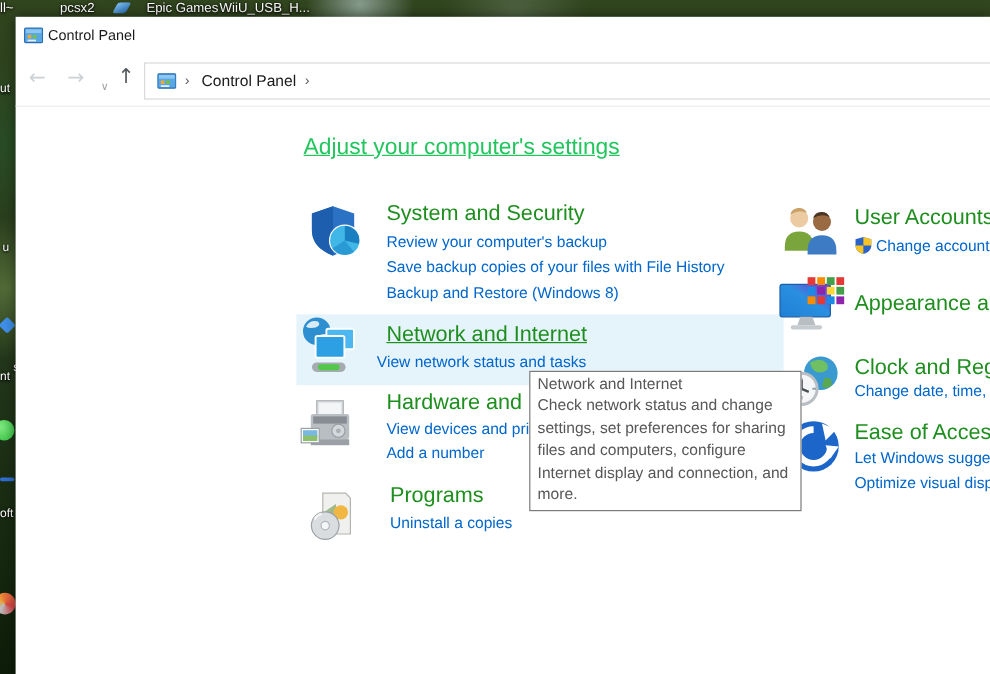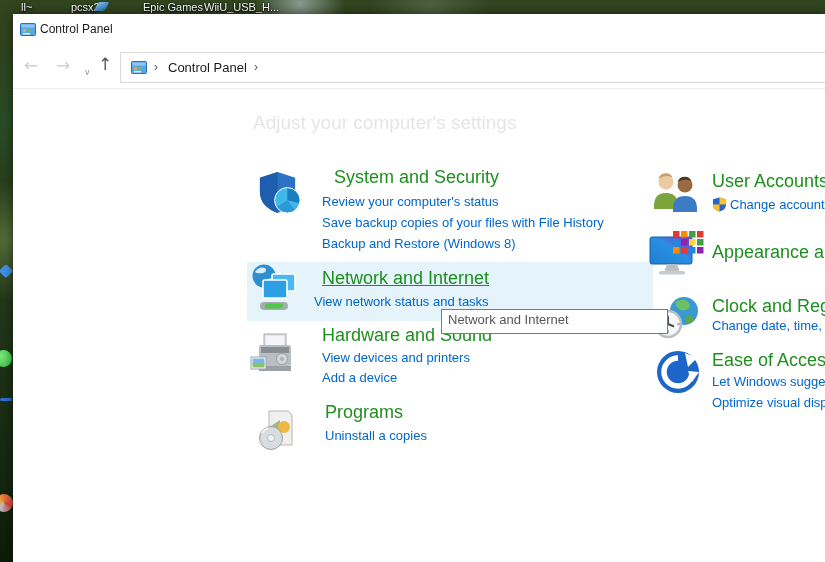--- a/index.html
+++ b/index.html
@@ -14,33 +14,32 @@
     background:
       radial-gradient(circle at 300px 4px, rgba(150,170,160,.85), rgba(150,170,160,0) 45px),
       radial-gradient(circle at 430px 10px, rgba(90,110,80,.7), rgba(90,110,80,0) 60px),
       radial-gradient(circle at 6px 240px, rgba(120,150,80,.55), rgba(120,150,80,0) 60px),
       radial-gradient(circle at 4px 120px, rgba(40,80,40,.8), rgba(40,80,40,0) 70px),
       linear-gradient(180deg,#31451f 0%,#2a3d1c 30%,#22361a 55%,#15270f 85%,#0d1c09 100%);
   }
   .desk-label{
     position:absolute;color:#fff;font-size:11px;line-height:13px;white-space:nowrap;
     text-shadow:0 1px 2px rgba(0,0,0,.9), 0 0 2px rgba(0,0,0,.8);
-    margin-left:21px;
   }
   .frag{font-size:10px;}
   .blob{position:absolute;border-radius:50%;}
   
   #win{
     position:absolute;left:13px;top:14px;right:0;bottom:0;background:#fff;
     box-shadow:0 0 10px rgba(0,0,0,.5);
   }
   .titlebar-text{position:absolute;left:40px;top:22px;font-size:12px;color:#1a1a1a;}
   .navglyph{position:absolute;font-family:"DejaVu Sans",sans-serif;}
   
-  #page-heading{position:absolute;left:253px;top:112px;font-size:19px;color:#e5e5e5;}
+  #page-heading{position:absolute;left:253px;top:112px;font-size:19px;color:#22c55e;text-decoration:underline;}
   .cat-title{
     position:absolute;font-size:18px;color:#1e8f1e;white-space:nowrap;cursor:pointer;
   }
   .cat-title.hovered{text-decoration:underline;}
   .cat-link{
     position:absolute;font-size:13px;color:#0066cc;white-space:nowrap;cursor:pointer;
   }
   #net-hover{
     position:absolute;left:247px;top:262px;width:406px;height:59px;background:#e5f3fb;
   }
@@ -109,22 +108,22 @@
 <div id="net-hover"></div>
 
 <svg class="icon" style="left:256px;top:169px" width="47" height="47" viewBox="0 0 48 48">
   <path d="M22 3 L40 9 V23 C40 35 32 41 22 45 C12 41 4 35 4 23 V9 Z" fill="#2b72c4"></path>
   <path d="M22 3 L22 45 C12 41 4 35 4 23 V9 Z" fill="#1d5fae"></path>
   <circle cx="32" cy="32" r="13" fill="#41b7e8"></circle>
   <path d="M32 32 L32 19 A13 13 0 0 1 44.6 35 Z" fill="#1a7fc0"></path>
   <path d="M32 32 L21 39 A13 13 0 0 0 40 42 Z" fill="#2a9ad4"></path>
   <circle cx="32" cy="32" r="13" fill="none" stroke="#fff" stroke-width="1"></circle>
 </svg>
-<div class="cat-title" style="left:334px;top:167px">System and Security</div>
-<div class="cat-link" style="left:322px;top:194px">Review your computer's status</div>
+<div class="cat-title" style="left:322px;top:167px">System and Security</div>
+<div class="cat-link" style="left:322px;top:194px">Review your computer's backup</div>
 <div class="cat-link" style="left:322px;top:215px">Save backup copies of your files with File History</div>
 <div class="cat-link" style="left:322px;top:236px">Backup and Restore (Windows 8)</div>
 
 <svg class="icon" style="left:250px;top:263px" width="50" height="50" viewBox="0 0 50 50">
   <circle cx="14" cy="13" r="11.5" fill="#2e8fd0"></circle>
   <path d="M5 9 q4 -6 10 -4 q3 3 -2 5 q-6 1 -8 -1z" fill="#d8ecf8"></path>
   <path d="M17 16 q6 -2 7 3 q-2 5 -7 3z" fill="#bfe0f2"></path>
   <rect x="22" y="11" width="23" height="17" rx="1.5" fill="#4cb8ef" stroke="#ffffff" stroke-width="1.6"></rect>
   <rect x="13" y="17" width="24" height="18" rx="1.5" fill="#2da0e4" stroke="#ffffff" stroke-width="1.6"></rect>
   <rect x="10" y="39" width="28" height="8" rx="4" fill="#a6abb0"></rect>
@@ -140,21 +139,21 @@
   <rect x="13" y="17" width="28" height="6" fill="#878d93"></rect>
   <circle cx="34" cy="29" r="5.5" fill="#d4d8db" stroke="#9aa0a6"></circle>
   <circle cx="34" cy="29" r="2" fill="#aab0b5"></circle>
   <rect x="11" y="36" width="32" height="5" fill="#9aa0a6"></rect>
   <rect x="3" y="27" width="15" height="12" fill="#fff" stroke="#9aa0a6"></rect>
   <rect x="4.5" y="28.5" width="12" height="6" fill="#79b8e0"></rect>
   <rect x="4.5" y="33" width="12" height="4.5" fill="#8dc06a"></rect>
 </svg>
 <div class="cat-title" style="left:322px;top:325px">Hardware and Sound</div>
 <div class="cat-link" style="left:322px;top:350px">View devices and printers</div>
-<div class="cat-link" style="left:322px;top:370px">Add a device</div>
+<div class="cat-link" style="left:322px;top:370px">Add a number</div>
 
 <svg class="icon" style="left:255px;top:406px" width="46" height="48" viewBox="0 0 46 48">
   <path d="M14 5 h19 l4 4 v30 h-19 l-4 -4z" fill="#f0f0ee" stroke="#b5b5b0"></path>
   <path d="M16 20 l9 -6 v18 h-9z" fill="#9fb98a"></path>
   <circle cx="29" cy="21" r="6" fill="#f0b843"></circle>
   <circle cx="16" cy="32" r="11.5" fill="#d9dde0" stroke="#9aa0a6"></circle>
   <circle cx="16" cy="32" r="3.5" fill="#f5f6f7" stroke="#b0b6ba"></circle>
   <path d="M7 27 a11 11 0 0 1 6 -5" stroke="#f2f4f5" stroke-width="2" fill="none"></path>
 </svg>
 <div class="cat-title" style="left:325px;top:402px">Programs</div>
@@ -221,13 +220,14 @@
   <path d="M23 9 a14 14 0 1 0 14 14" stroke="#fff" stroke-width="5.5" fill="none"></path>
   <path d="M30 4 l12 5 -9 9 z" fill="#fff"></path>
   <path d="M44 23 l-7 10 -4 -11 z" fill="#fff"></path>
 </svg>
 <div class="cat-title" style="left:712px;top:350px">Ease of Access</div>
 <div class="cat-link" style="left:712px;top:374px">Let Windows suggest settings</div>
 <div class="cat-link" style="left:712px;top:395px">Optimize visual display</div>
 
 <div id="tooltip">
   <span style="display: block;">Network and Internet</span>
+  <span>Check network status and change settings, set preferences for sharing files and computers, configure Internet display and connection, and more.</span>
 </div>
 
 </body></html>

